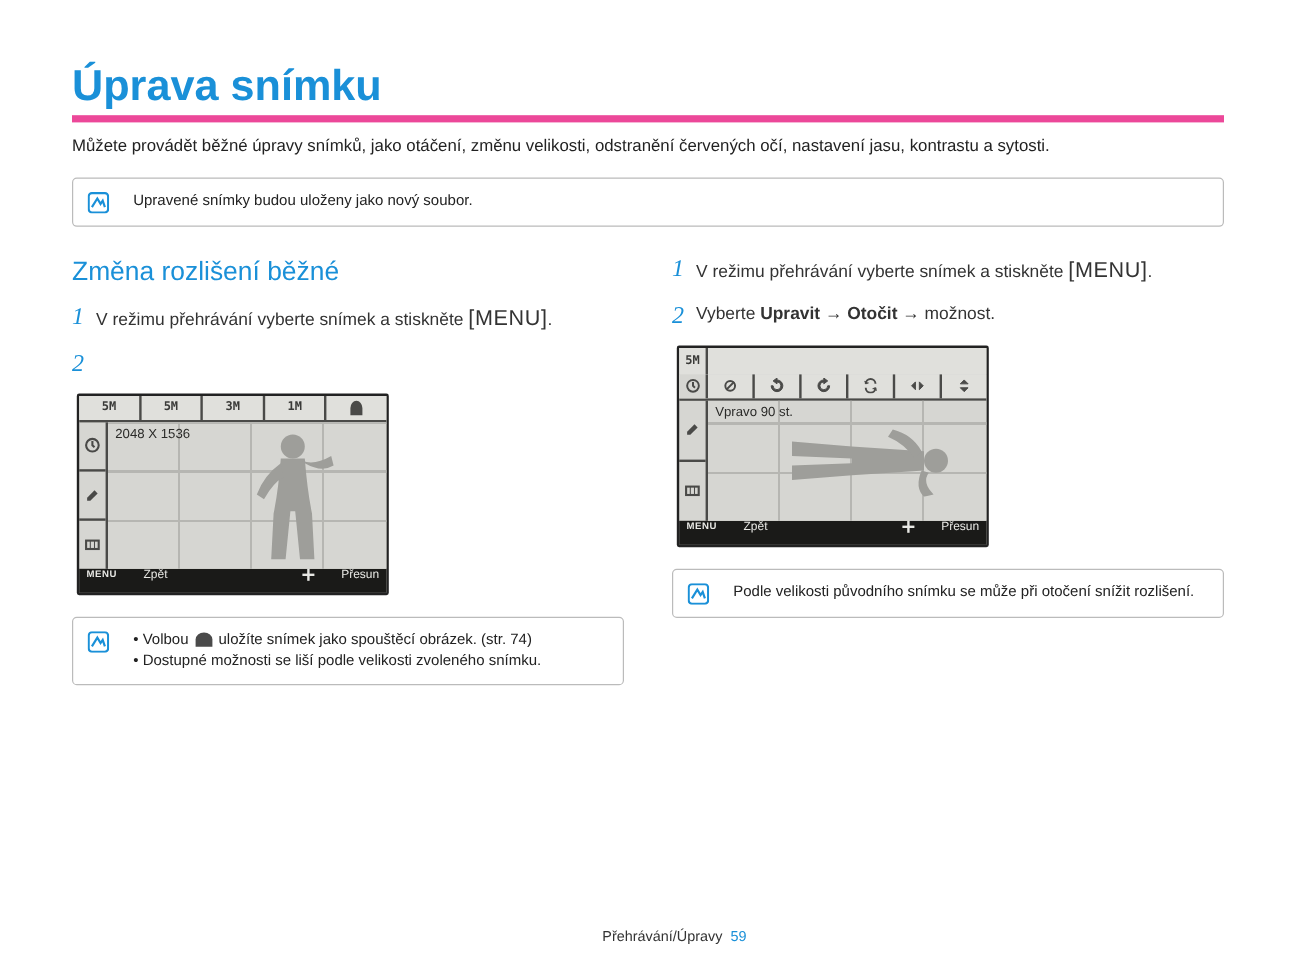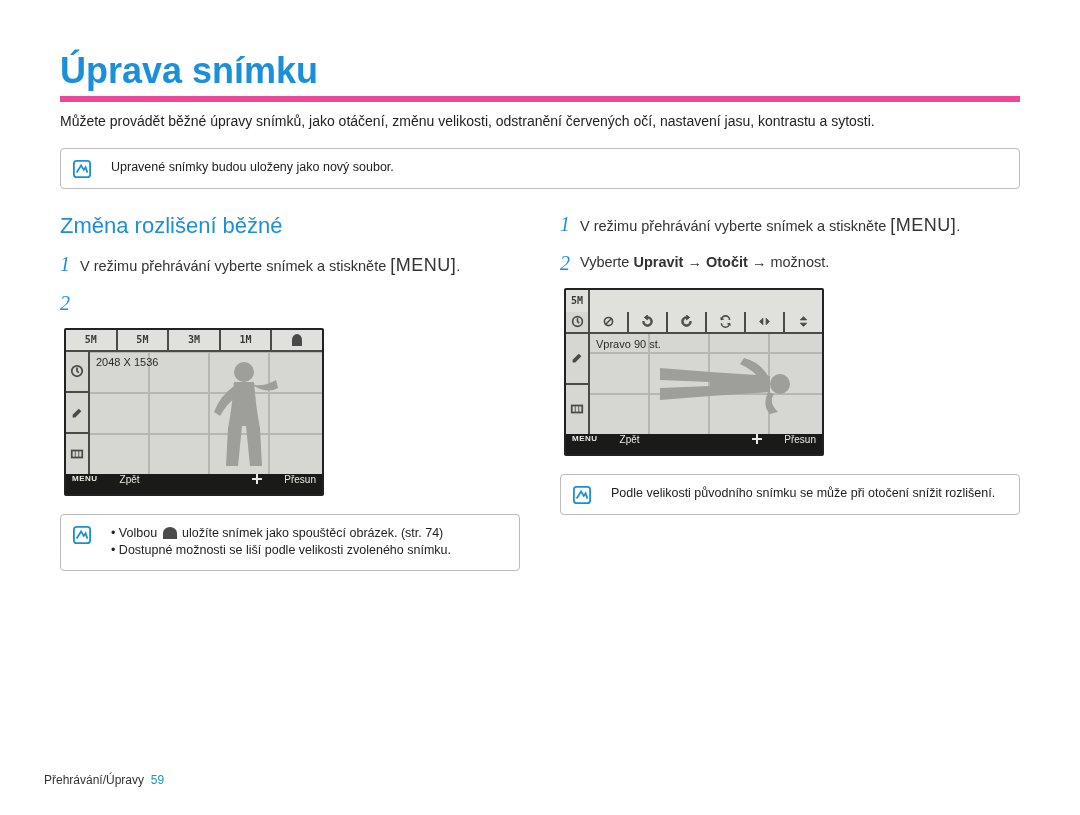--- a/index.html
+++ b/index.html
@@ -205,20 +205,21 @@
     align-items: center;
     justify-content: center;
   }
   .cs-rotrow .cell:last-child { border-right: none; }
   .cs-rotrow svg { width: 13px; height: 13px; fill: #4a4a48; stroke: #4a4a48; }
 
   .page-footer {
     position: absolute;
     bottom: 28px;
     left: 0; right: 0;
+    text-align: center;
     font-size: 12px;
     color: #333;
     padding-left: 44px;
   }
   .footer-pageno {
     color: #1a90d8;
   }
 </style>
 </head>
 <body>

